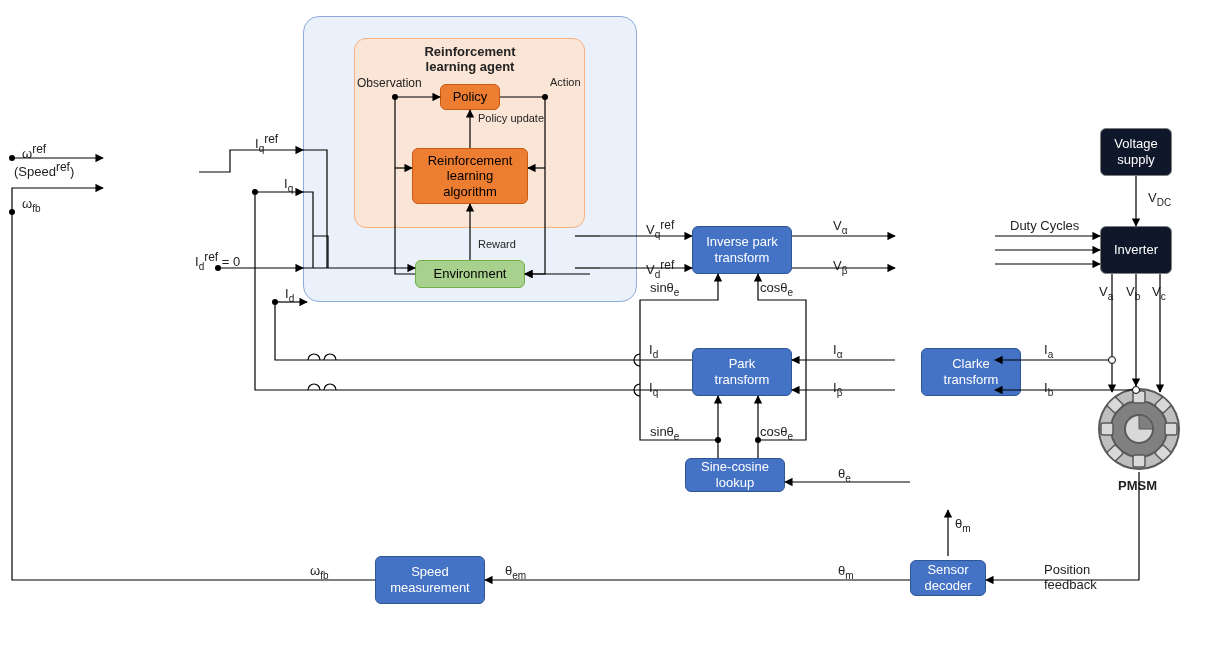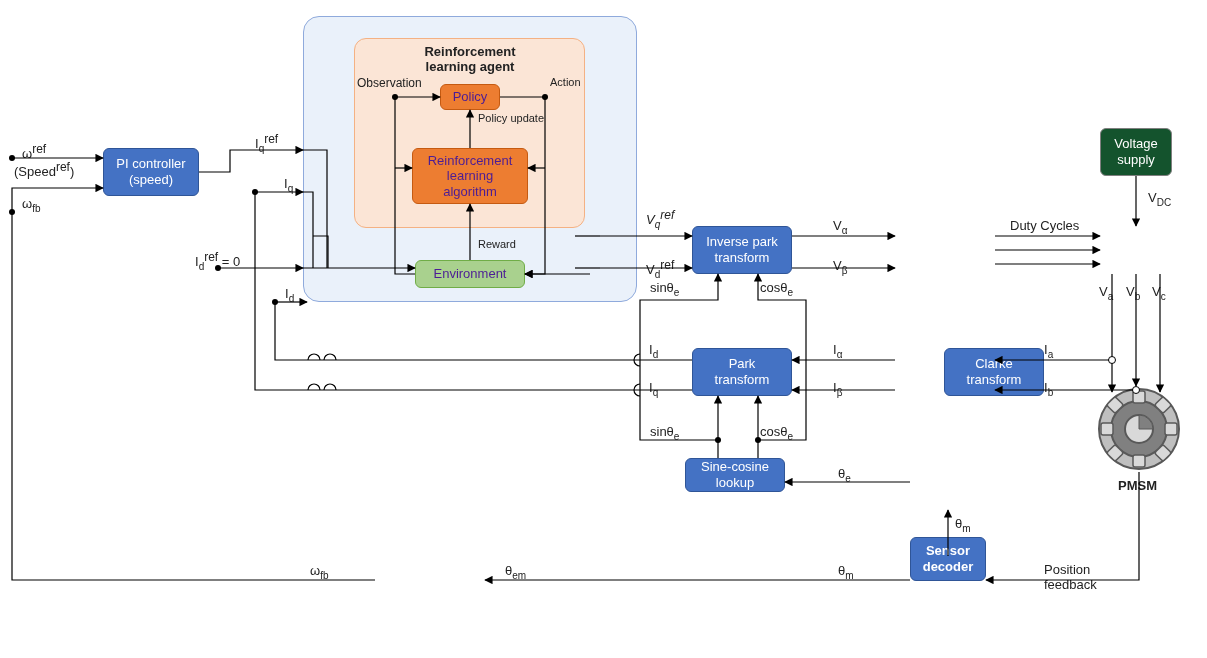--- a/index.html
+++ b/index.html
@@ -25,33 +25,33 @@
     padding: 4px 6px;
     box-sizing: border-box;
     line-height: 1.2;
   }
   .blue {
     background: #4472C4;
     color: #fff;
     border: 1px solid #2f5597;
   }
   .gray {
-    background: #14532d;
+    background: #0f172a;
     color: #fff;
     border: 1px solid #7f7f7f;
     text-align: center;
   }
   .orange {
     background: #ED7D31;
-    color: #4c1d95;
+    color: #000000;
     border: 1px solid #c55a11;
   }
   .green {
     background: #A9D18E;
-    color: #4c1d95;
+    color: #000000;
     border: 1px solid #70AD47;
   }
   .rl-outer {
     background: #EAF1FA;
     border: 1px solid #8faadc;
     border-radius: 16px;
   }
   .rl-inner {
     background: #FBE5D6;
     border: 1px solid #F4B183;
@@ -88,43 +88,44 @@
 </style>
 </head>
 <body>
 
 <div class="canvas">
 
   <div class="block rl-outer" style="left:303px; top:16px; width:334px; height:286px;"></div>
   <div class="block rl-inner" style="left:354px; top:38px; width:231px; height:190px;"></div>
   <div class="rl-title" style="left:404px; top:44px; width:132px;">Reinforcement<br>learning agent</div>
 
-  <div class="block blue" style="left:103px; top:148px; width:96px; height:48px;">PI controller<br>(speed)</div>
 
   <div class="block orange" style="left:440px; top:84px; width:60px; height:26px;">Policy</div>
 
   <div class="block orange" style="left:412px; top:148px; width:116px; height:56px;">Reinforcement<br>learning<br>algorithm</div>
 
   <div class="block green" style="left:415px; top:260px; width:110px; height:28px;">Environment</div>
 
   <div class="block blue" style="left:692px; top:226px; width:100px; height:48px;">Inverse park<br>transform</div>
 
 
   <div class="block gray" style="left:1100px; top:128px; width:72px; height:48px;">Voltage<br>supply</div>
 
+  <div class="block gray" style="left:1100px; top:226px; width:72px; height:48px;">Inverter</div>
 
   <div class="block blue" style="left:692px; top:348px; width:100px; height:48px;">Park<br>transform</div>
 
-  <div class="block blue" style="left:944px; top:348px; width:100px; height:48px;">Clarke<br>transform</div>
+  <div class="block blue" style="left:921px; top:348px; width:100px; height:48px;">Clarke<br>transform</div>
 
   <div class="block blue" style="left:685px; top:458px; width:100px; height:34px;">Sine-cosine<br>lookup</div>
 
 
-  <div class="block blue" style="left:910px; top:537px; width:76px; height:44px;font-weight:bold;">Sensor<br>decoder</div>
-
+  <div class="block blue" style="left:910px; top:560px; width:76px; height:36px;">Sensor<br>decoder</div>
+
+  <div class="block blue" style="left:375px; top:556px; width:110px; height:48px;">Speed<br>measurement</div>
 
   <div class="motor" style="left:1096px; top:386px;">
     <svg width="86" height="86" viewBox="0 0 86 86">
       <circle cx="43" cy="43" r="40" fill="#BFBFBF" stroke="#595959" stroke-width="2"></circle>
       <circle cx="43" cy="43" r="28" fill="#808080" stroke="#595959" stroke-width="2"></circle>
       <circle cx="43" cy="43" r="14" fill="#D9D9D9" stroke="#595959" stroke-width="2"></circle>
       <g fill="#D9D9D9" stroke="#595959" stroke-width="1.5">
         <rect x="37" y="5" width="12" height="12" rx="2"></rect>
         <rect x="37" y="69" width="12" height="12" rx="2"></rect>
         <rect x="5" y="37" width="12" height="12" rx="2"></rect>
@@ -141,21 +142,21 @@
 
   <div class="label" style="left:22px; top:142px;">ω<span class="sup">ref</span></div>
   <div class="label" style="left:14px; top:160px;">(Speed<span class="sup">ref</span>)</div>
   <div class="label" style="left:22px; top:196px;">ω<span class="sub">fb</span></div>
 
   <div class="label" style="left:255px; top:132px;">I<span class="sub">q</span><span class="sup">ref</span></div>
   <div class="label" style="left:284px; top:176px;">I<span class="sub">q</span></div>
   <div class="label" style="left:195px; top:250px;">I<span class="sub">d</span><span class="sup">ref</span> = 0</div>
   <div class="label" style="left:285px; top:286px;">I<span class="sub">d</span></div>
 
-  <div class="label" style="left:646px; top:208px;font-style:italic;">V<span class="sub">q</span><span class="sup">ref</span></div>
+  <div class="label" style="left:646px; top:218px;">V<span class="sub">q</span><span class="sup">ref</span></div>
   <div class="label" style="left:646px; top:258px;">V<span class="sub">d</span><span class="sup">ref</span></div>
   <div class="label" style="left:650px; top:280px;">sinθ<span class="sub">e</span></div>
   <div class="label" style="left:760px; top:280px;">cosθ<span class="sub">e</span></div>
 
   <div class="label" style="left:833px; top:218px;">V<span class="sub">α</span></div>
   <div class="label" style="left:833px; top:258px;">V<span class="sub">β</span></div>
   <div class="label" style="left:1010px; top:218px;">Duty Cycles</div>
   <div class="label" style="left:1148px; top:190px;">V<span class="sub">DC</span></div>
   <div class="label" style="left:1099px; top:284px;">V<span class="sub">a</span></div>
   <div class="label" style="left:1126px; top:284px;">V<span class="sub">b</span></div>

